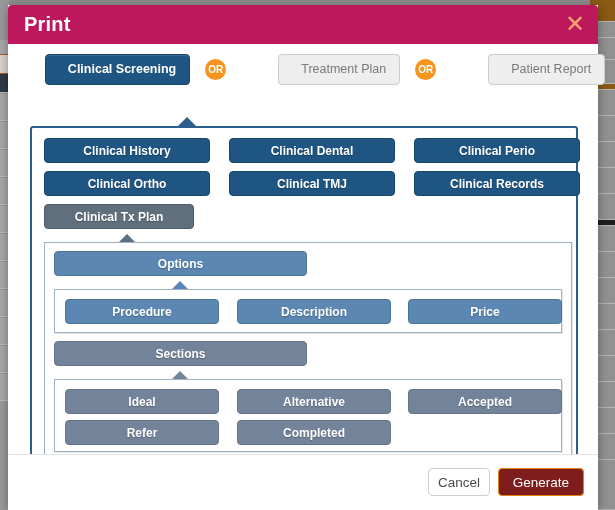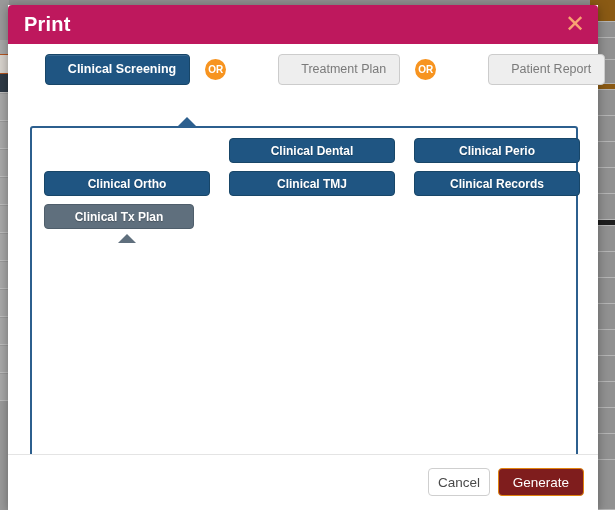--- a/index.html
+++ b/index.html
@@ -341,30 +341,55 @@
         <div class="orbadge">OR</div>
         <div class="tab inactive">Treatment Plan</div>
         <div class="orbadge">OR</div>
         <div class="tab inactive">Patient Report</div>
       </div>
 
       <div class="caret caret-dark" style="left:170px; top:73px;"></div>
 
       <div class="panel-outer">
 
+        <div class="btn btn-navy" style="left:12px;  top:10px; width:166px;">Clinical History</div>
         <div class="btn btn-navy" style="left:197px; top:10px; width:166px;">Clinical Dental</div>
         <div class="btn btn-navy" style="left:382px; top:10px; width:166px;">Clinical Perio</div>
 
         <div class="btn btn-navy" style="left:12px;  top:43px; width:166px;">Clinical Ortho</div>
         <div class="btn btn-navy" style="left:197px; top:43px; width:166px;">Clinical TMJ</div>
         <div class="btn btn-navy" style="left:382px; top:43px; width:166px;">Clinical Records</div>
 
         <div class="btn btn-gray" style="left:12px; top:76px; width:150px;">Clinical Tx Plan</div>
         <div class="caret caret-gray" style="left:86px; top:106px;"></div>
 
+        <div class="subpanel" style="left:12px; top:114px; width:528px; height:216px;">
+
+          <div class="btn btn-blue" style="left:9px; top:8px; width:253px;">Options</div>
+          <div class="caret caret-blue" style="left:126px; top:38px;"></div>
+
+          <div class="subpanel" style="left:9px; top:46px; width:508px; height:44px;">
+            <div class="btn btn-blue" style="left:10px;  top:9px; width:154px;">Procedure</div>
+            <div class="btn btn-blue" style="left:182px; top:9px; width:154px;">Description</div>
+            <div class="btn btn-blue" style="left:353px; top:9px; width:154px;">Price</div>
+          </div>
+
+          <div class="btn btn-slate" style="left:9px; top:98px; width:253px;">Sections</div>
+          <div class="caret caret-slate" style="left:126px; top:128px;"></div>
+
+          <div class="subpanel" style="left:9px; top:136px; width:508px; height:73px;">
+            <div class="btn btn-slate" style="left:10px;  top:9px; width:154px;">Ideal</div>
+            <div class="btn btn-slate" style="left:182px; top:9px; width:154px;">Alternative</div>
+            <div class="btn btn-slate" style="left:353px; top:9px; width:154px;">Accepted</div>
+
+            <div class="btn btn-slate" style="left:10px;  top:40px; width:154px;">Refer</div>
+            <div class="btn btn-slate" style="left:182px; top:40px; width:154px;">Completed</div>
+          </div>
+
+        </div>
       </div>
 
     </div>
 
     <div class="modal-footer">
       <div class="foot-btn btn-cancel">Cancel</div>
       <div class="foot-btn btn-generate">Generate</div>
     </div>
 
   </div>

